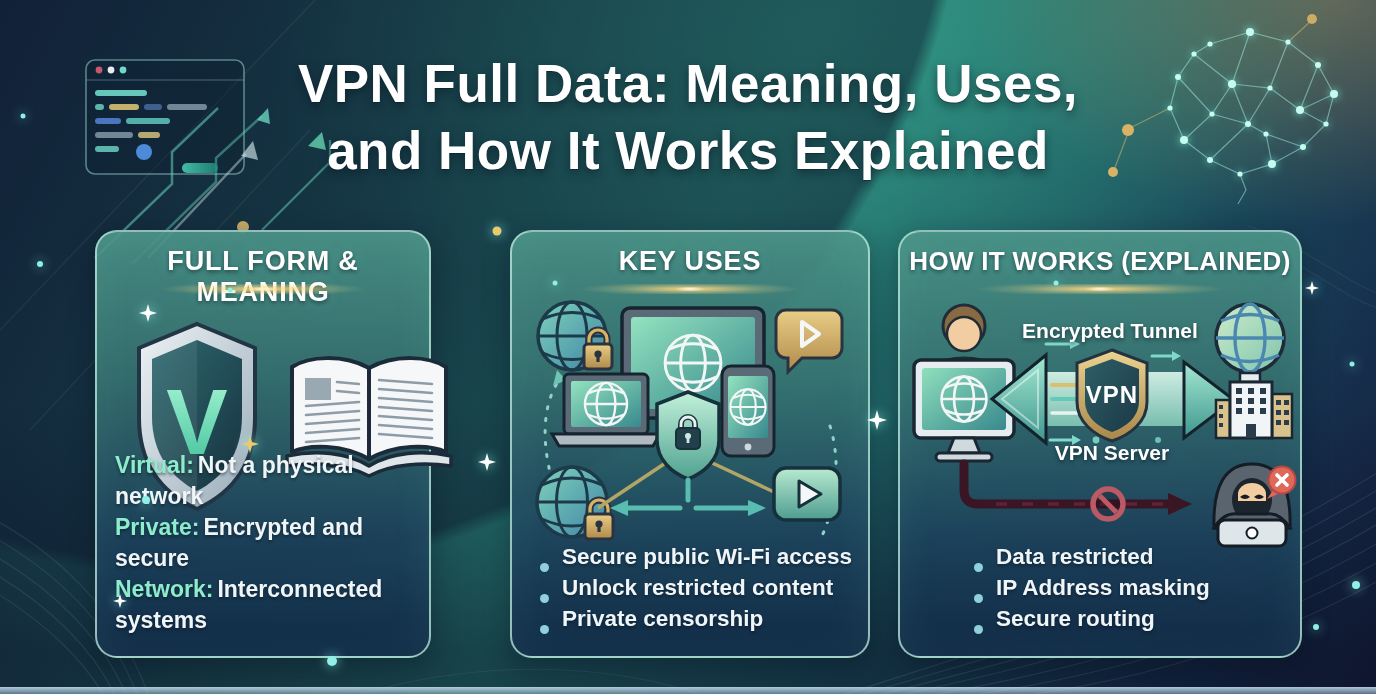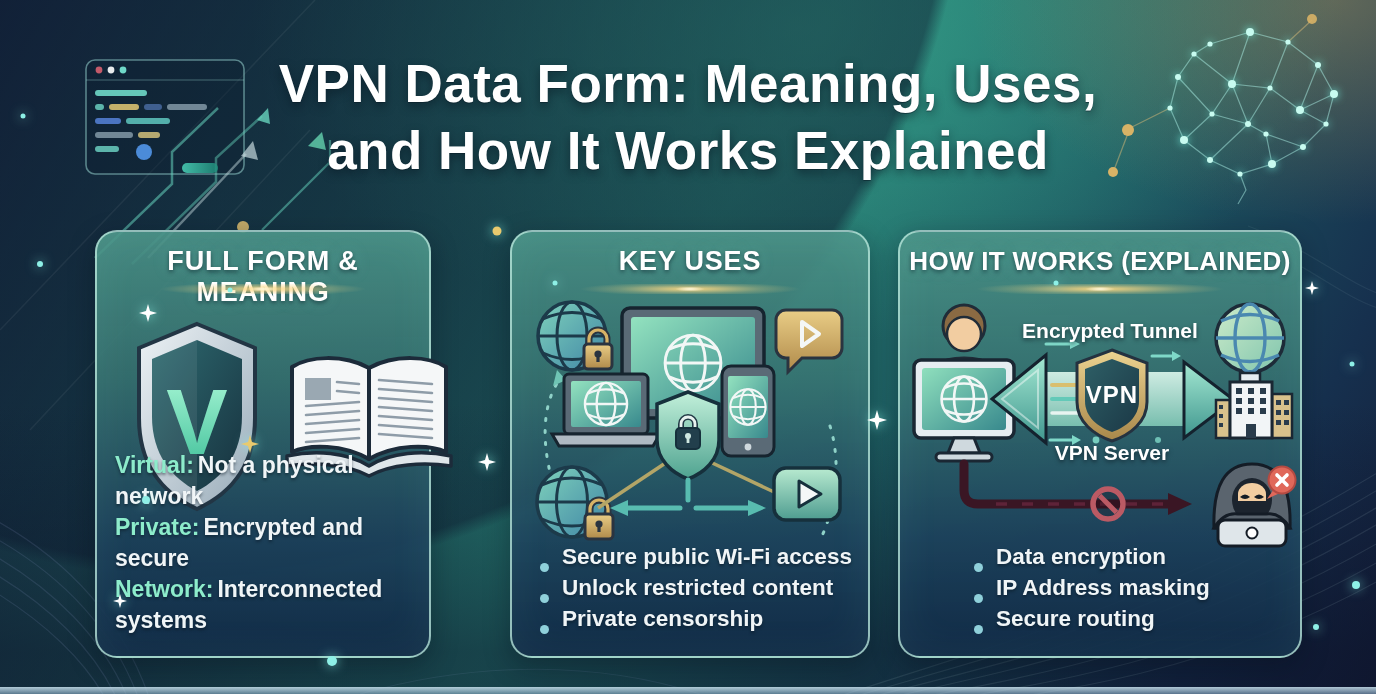--- a/index.html
+++ b/index.html
@@ -185,21 +185,21 @@
       <path d="M-5,520 C60,556 120,612 150,700"></path>
       <path d="M-5,538 C55,572 112,624 140,702"></path>
       <path d="M-5,556 C50,588 104,636 130,704"></path>
       <path d="M-5,574 C45,604 96,648 120,706"></path>
       <path d="M-5,592 C40,620 88,660 110,708"></path>
       <path d="M360,694 C480,660 600,662 700,694" opacity="0.8"></path>
     </g>
   </svg>
 
   <header class="title">
-    <div>VPN Data Form: Meaning, Uses,</div>
+    <div>VPN Full Data: Meaning, Uses,</div>
     <div>and How It Works Explained</div>
   </header>
 
   <section class="card card-1">
     <h2>FULL FORM &amp; MEANING</h2>
     <div class="flare"></div>
 
     <svg class="illus illus-1" width="392" height="252" viewBox="0 0 392 252">
       <defs>
         <linearGradient id="s1-silver" x1="0" y1="0" x2="1" y2="1">
@@ -565,21 +565,21 @@
         <g stroke="#ffffff" stroke-width="3.6" stroke-linecap="round">
           <line x1="-5" y1="-5" x2="5" y2="5"></line>
             <line x1="5" y1="-5" x2="-5" y2="5"></line>
         </g>
       </g>
     </svg>
 
     <ul class="bullets">
       <li>
           <span class="bdot"></span>
-          <span>Data encryption</span>
+          <span>Data restricted</span>
         </li>
       <li>
           <span class="bdot"></span>
           <span>IP Address masking</span>
         </li>
       <li>
           <span class="bdot"></span>
           <span>Secure routing</span>
         </li>
     </ul>

